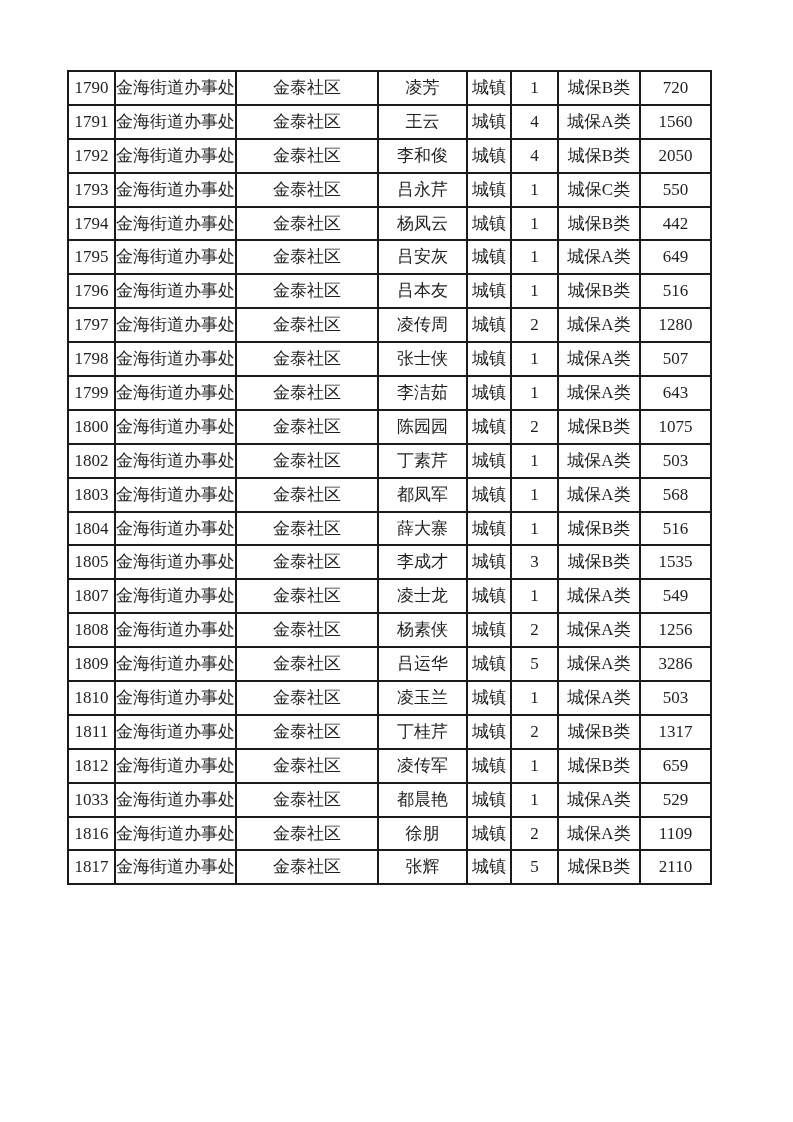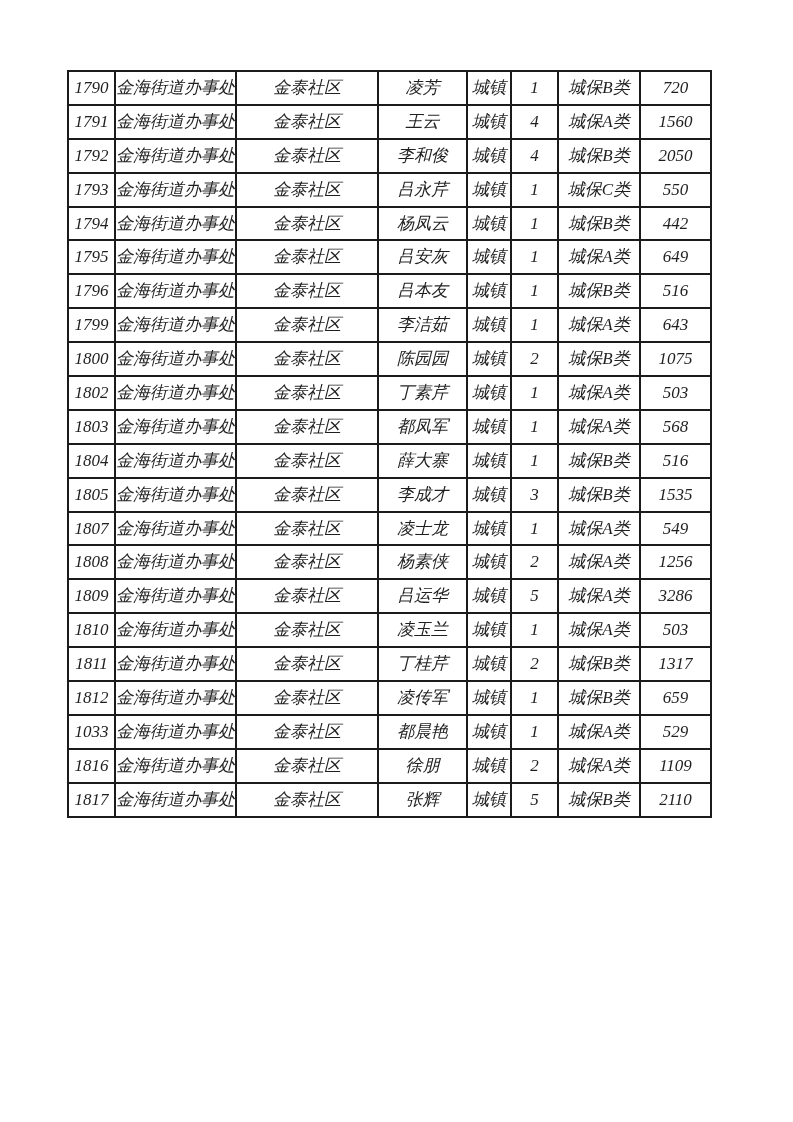--- a/index.html
+++ b/index.html
@@ -17,21 +17,20 @@
   .sheet{
     position:relative;
     width:793px;height:1122px;
     background:var(--page-bg);
   }
   table.roster{
     position:absolute;
     left:67px;top:70px;
     border-collapse:collapse;
     table-layout:fixed;
-    font-style:italic;
   }
   table.roster td{
     border:2px solid var(--border-color);
     height:31.9px;
     padding:0;
     font-size:17px;
     color:var(--text-color);
     text-align:center;
     vertical-align:middle;
   }
@@ -250,21 +249,73 @@
             <div class="clip">1</div>
           </td>
     <td>
             <div class="clip">城保B类</div>
           </td>
     <td>
             <div class="clip">516</div>
           </td>
   </tr>
 
-
+  <tr>
+    <td>
+            <div class="clip">1797</div>
+          </td>
+    <td>
+            <div class="clip">金海街道办事处</div>
+          </td>
+    <td>
+            <div class="clip">金泰社区</div>
+          </td>
+    <td>
+            <div class="clip">凌传周</div>
+          </td>
+    <td>
+            <div class="clip">城镇</div>
+          </td>
+    <td>
+            <div class="clip">2</div>
+          </td>
+    <td>
+            <div class="clip">城保A类</div>
+          </td>
+    <td>
+            <div class="clip">1280</div>
+          </td>
+  </tr>
+
+  <tr>
+    <td>
+            <div class="clip">1798</div>
+          </td>
+    <td>
+            <div class="clip">金海街道办事处</div>
+          </td>
+    <td>
+            <div class="clip">金泰社区</div>
+          </td>
+    <td>
+            <div class="clip">张士侠</div>
+          </td>
+    <td>
+            <div class="clip">城镇</div>
+          </td>
+    <td>
+            <div class="clip">1</div>
+          </td>
+    <td>
+            <div class="clip">城保A类</div>
+          </td>
+    <td>
+            <div class="clip">507</div>
+          </td>
+  </tr>
 
   <tr>
     <td>
             <div class="clip">1799</div>
           </td>
     <td>
             <div class="clip">金海街道办事处</div>
           </td>
     <td>
             <div class="clip">金泰社区</div>

